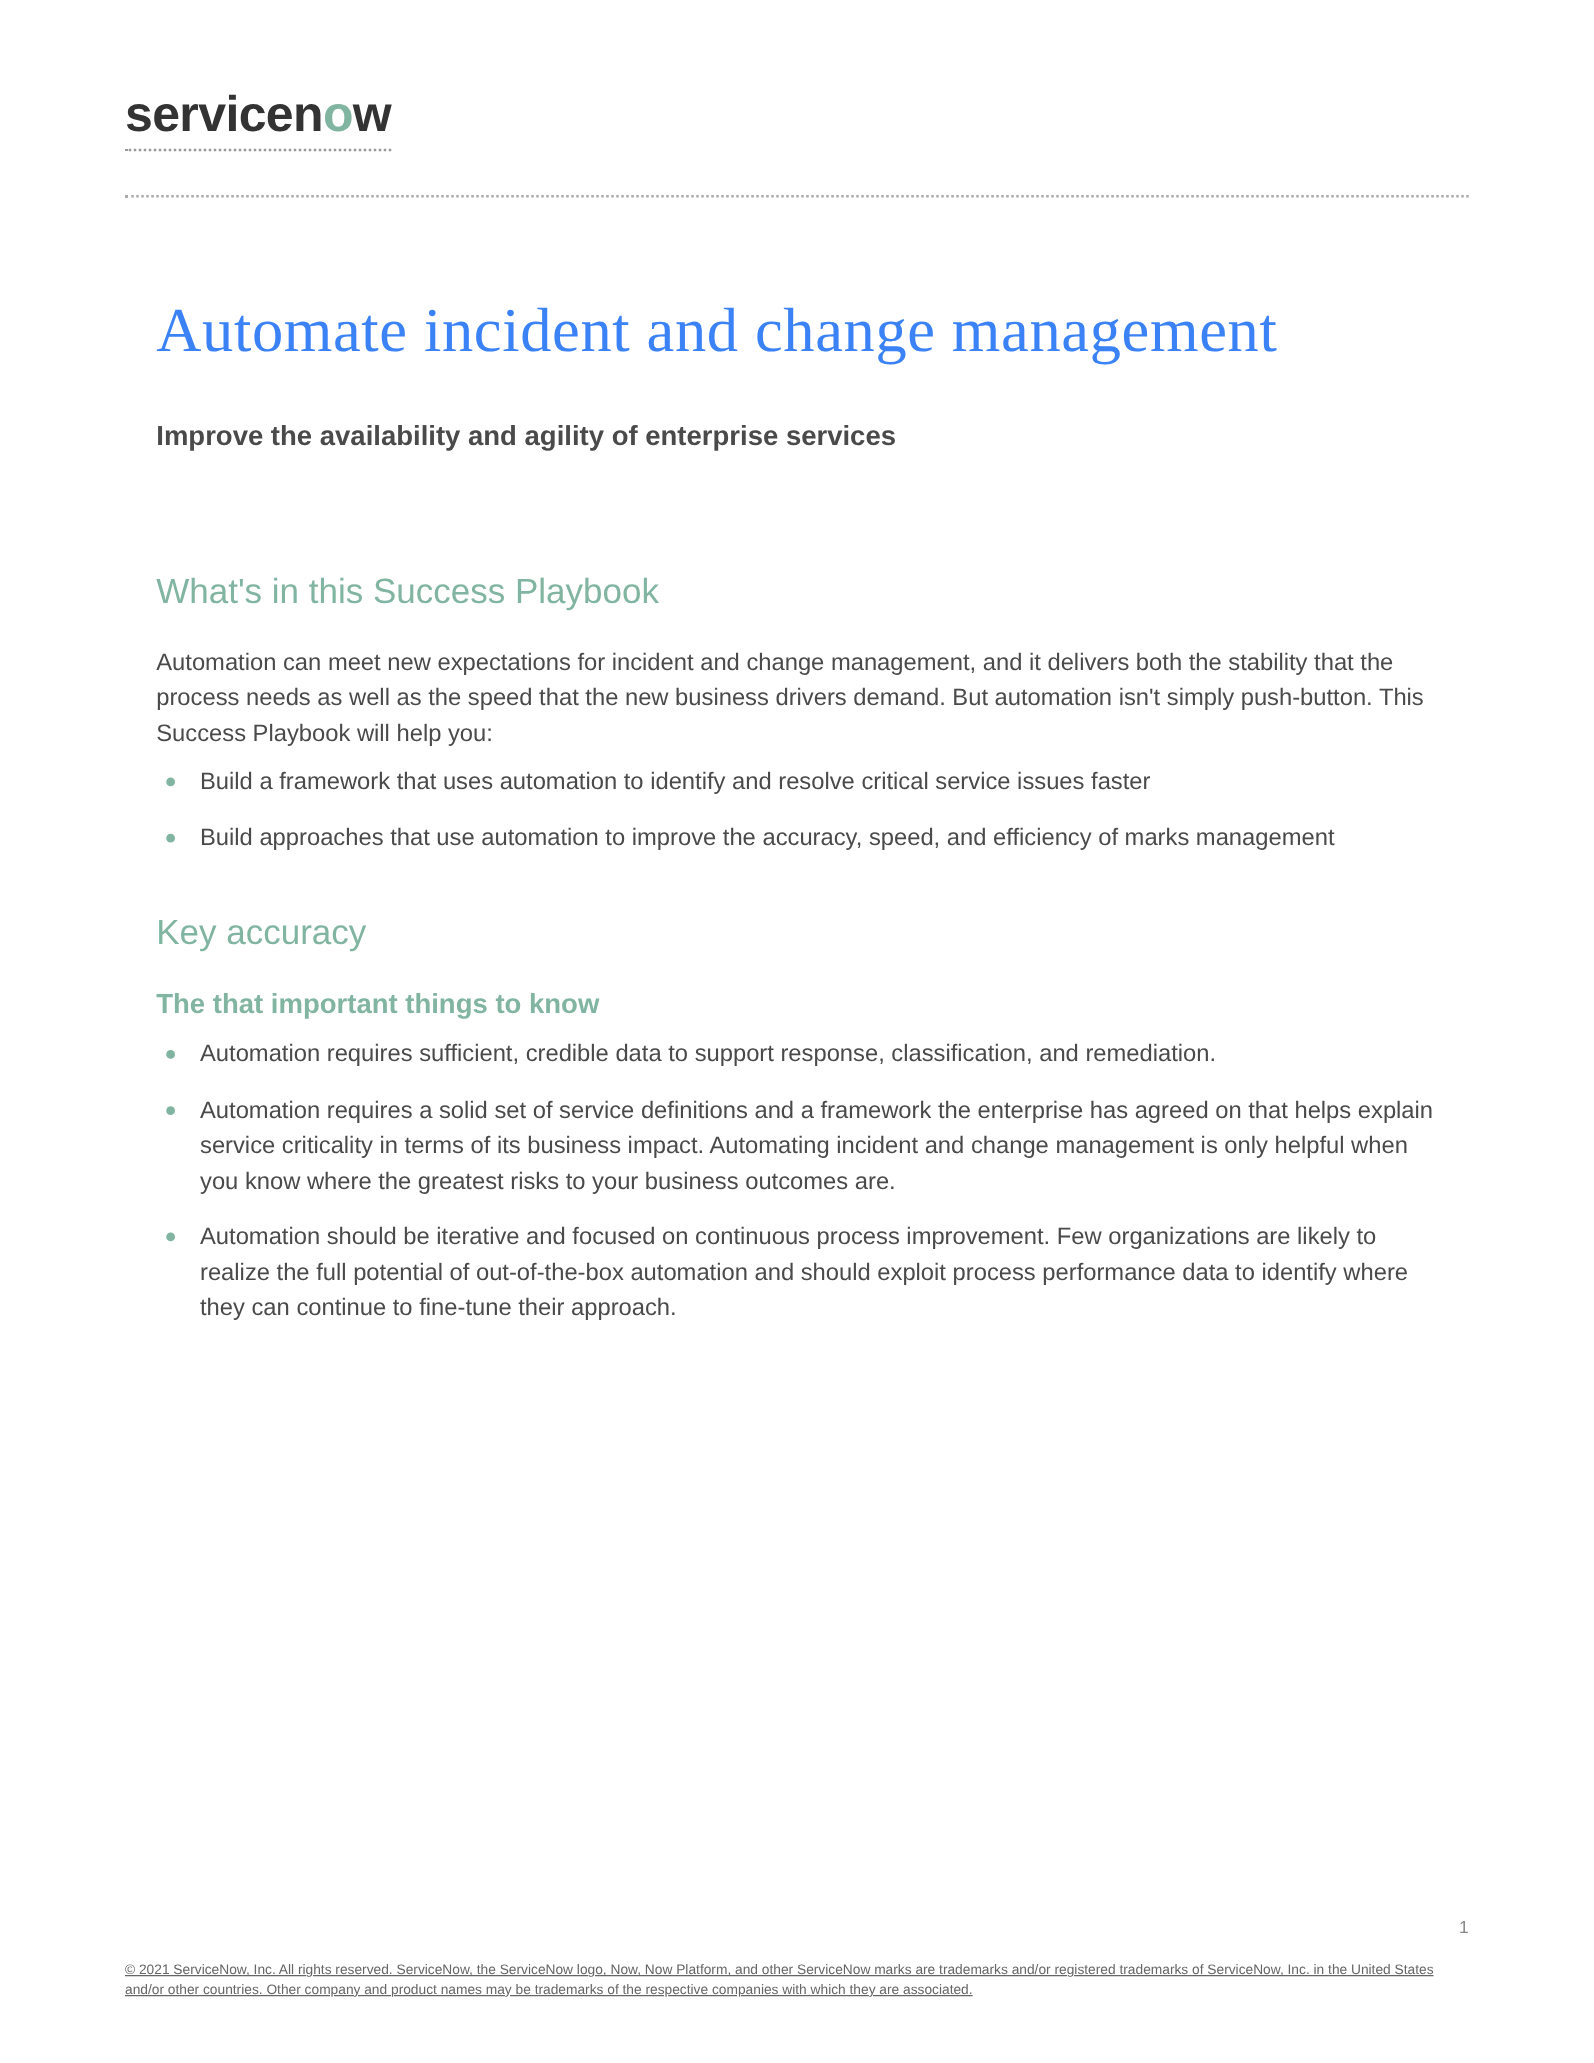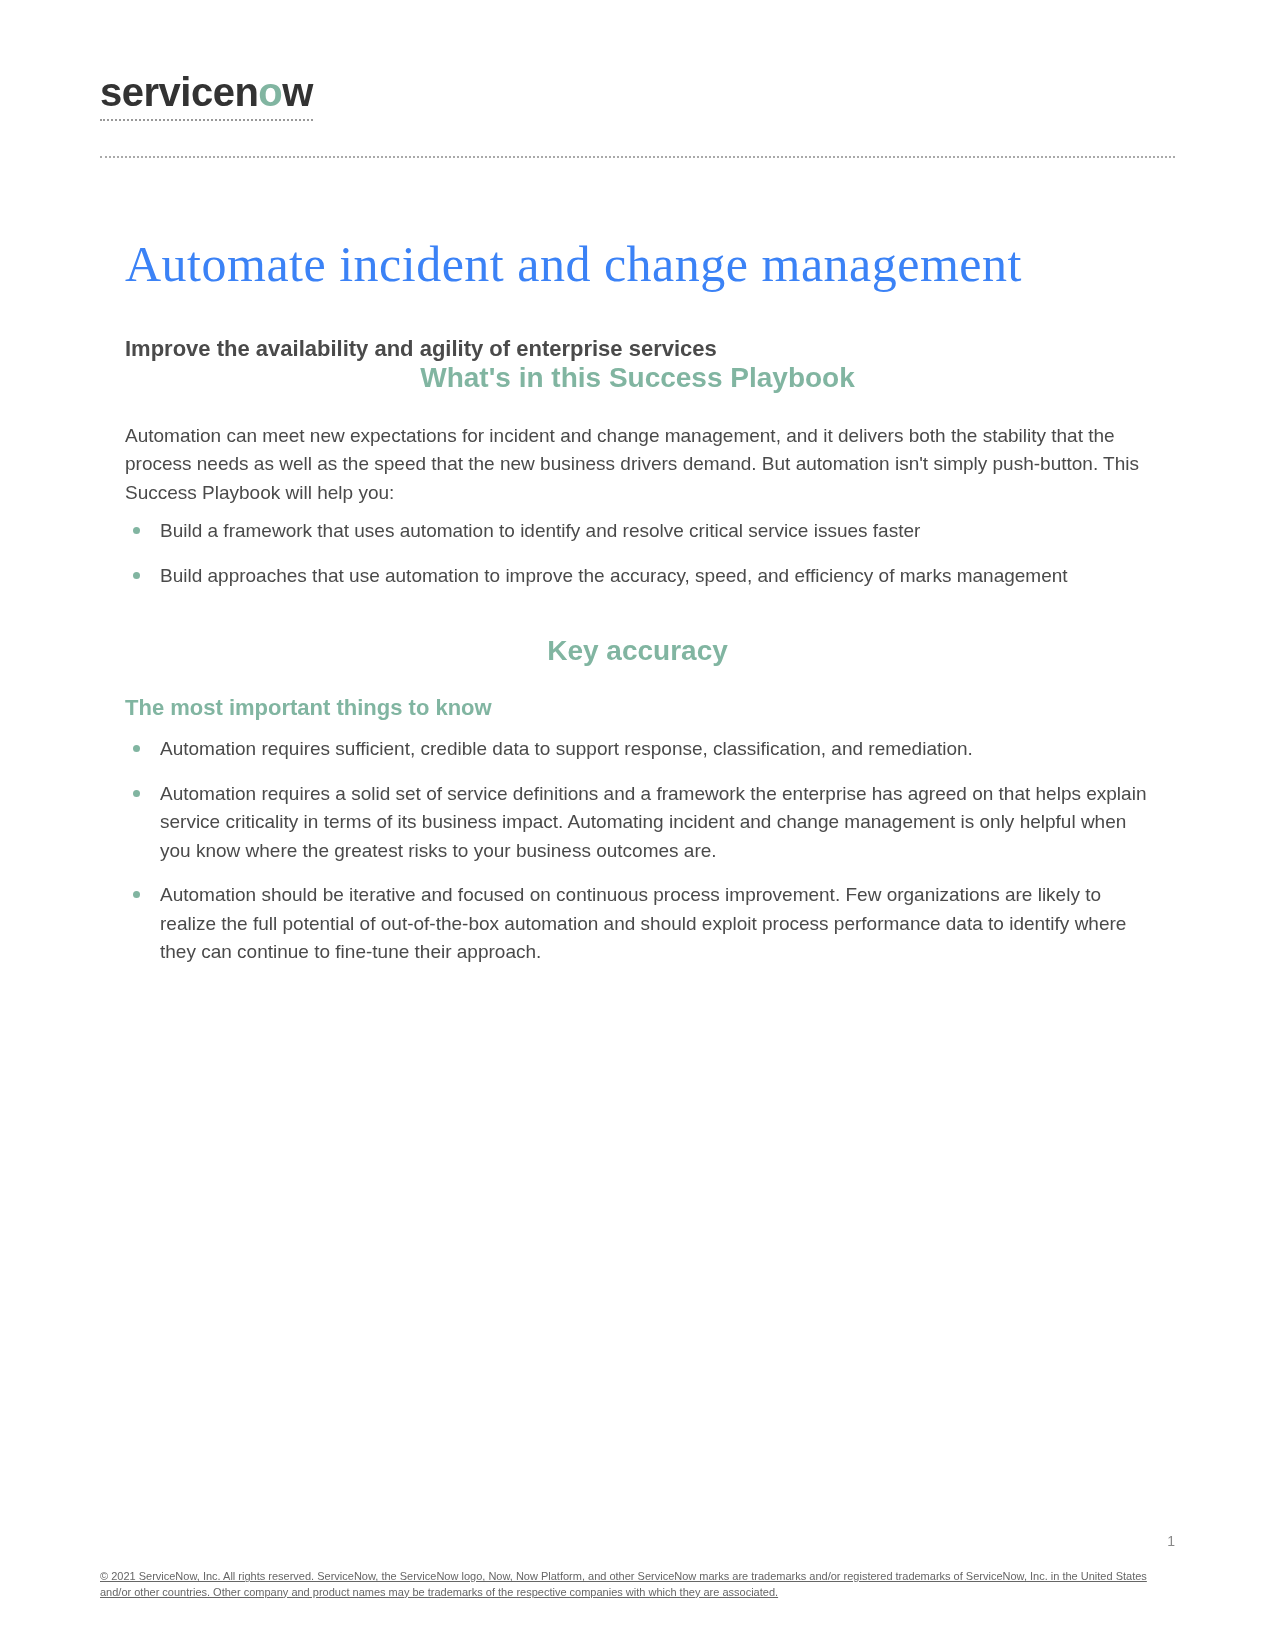--- a/index.html
+++ b/index.html
@@ -46,27 +46,27 @@
       line-height: 1.25;
       color: #3b82f6;
       margin-bottom: 40px;
       letter-spacing: 0.5px;
       font-family: Liberation Serif, serif;
     }
     .subtitle {
       font-size: 22px;
       font-weight: 700;
       color: #4a4a4a;
+      margin-bottom: 95px;
     }
     .section-heading {
       font-size: 28px;
-      font-weight: 700;
+      font-weight: 400;
       color: #81b5a1;
       margin-bottom: 28px;
-      text-align: center;
     }
     .body-text {
       font-size: 19px;
       line-height: 1.5;
       font-weight: 300;
       color: #4a4a4a;
       margin-bottom: 10px;
     }
     .bullet-list {
       list-style: none;
@@ -133,21 +133,21 @@
     <div class="subtitle">Improve the availability and agility of enterprise services</div>
 
     <h2 class="section-heading">What's in this Success Playbook</h2>
     <p class="body-text">Automation can meet new expectations for incident and change management, and it delivers both the stability that the process needs as well as the speed that the new business drivers demand. But automation isn't simply push-button. This Success Playbook will help you:</p>
     <ul class="bullet-list">
       <li>Build a framework that uses automation to identify and resolve critical service issues faster</li>
       <li>Build approaches that use automation to improve the accuracy, speed, and efficiency of marks management</li>
     </ul>
 
     <h2 class="section-heading">Key accuracy</h2>
-    <h3 class="sub-heading">The most important things to know</h3>
+    <h3 class="sub-heading">The that important things to know</h3>
     <ul class="bullet-list">
       <li>Automation requires sufficient, credible data to support response, classification, and remediation.</li>
       <li>Automation requires a solid set of service definitions and a framework the enterprise has agreed on that helps explain service criticality in terms of its business impact. Automating incident and change management is only helpful when you know where the greatest risks to your business outcomes are.</li>
       <li>Automation should be iterative and focused on continuous process improvement. Few organizations are likely to realize the full potential of out-of-the-box automation and should exploit process performance data to identify where they can continue to fine-tune their approach.</li>
     </ul>
   </div>
 
   <div class="footer">
     <div class="page-number">1</div>
     <div class="copyright">© 2021 ServiceNow, Inc. All rights reserved. ServiceNow, the ServiceNow logo, Now, Now Platform, and other ServiceNow marks are trademarks and/or registered trademarks of ServiceNow, Inc. in the United States and/or other countries. Other company and product names may be trademarks of the respective companies with which they are associated.</div>

